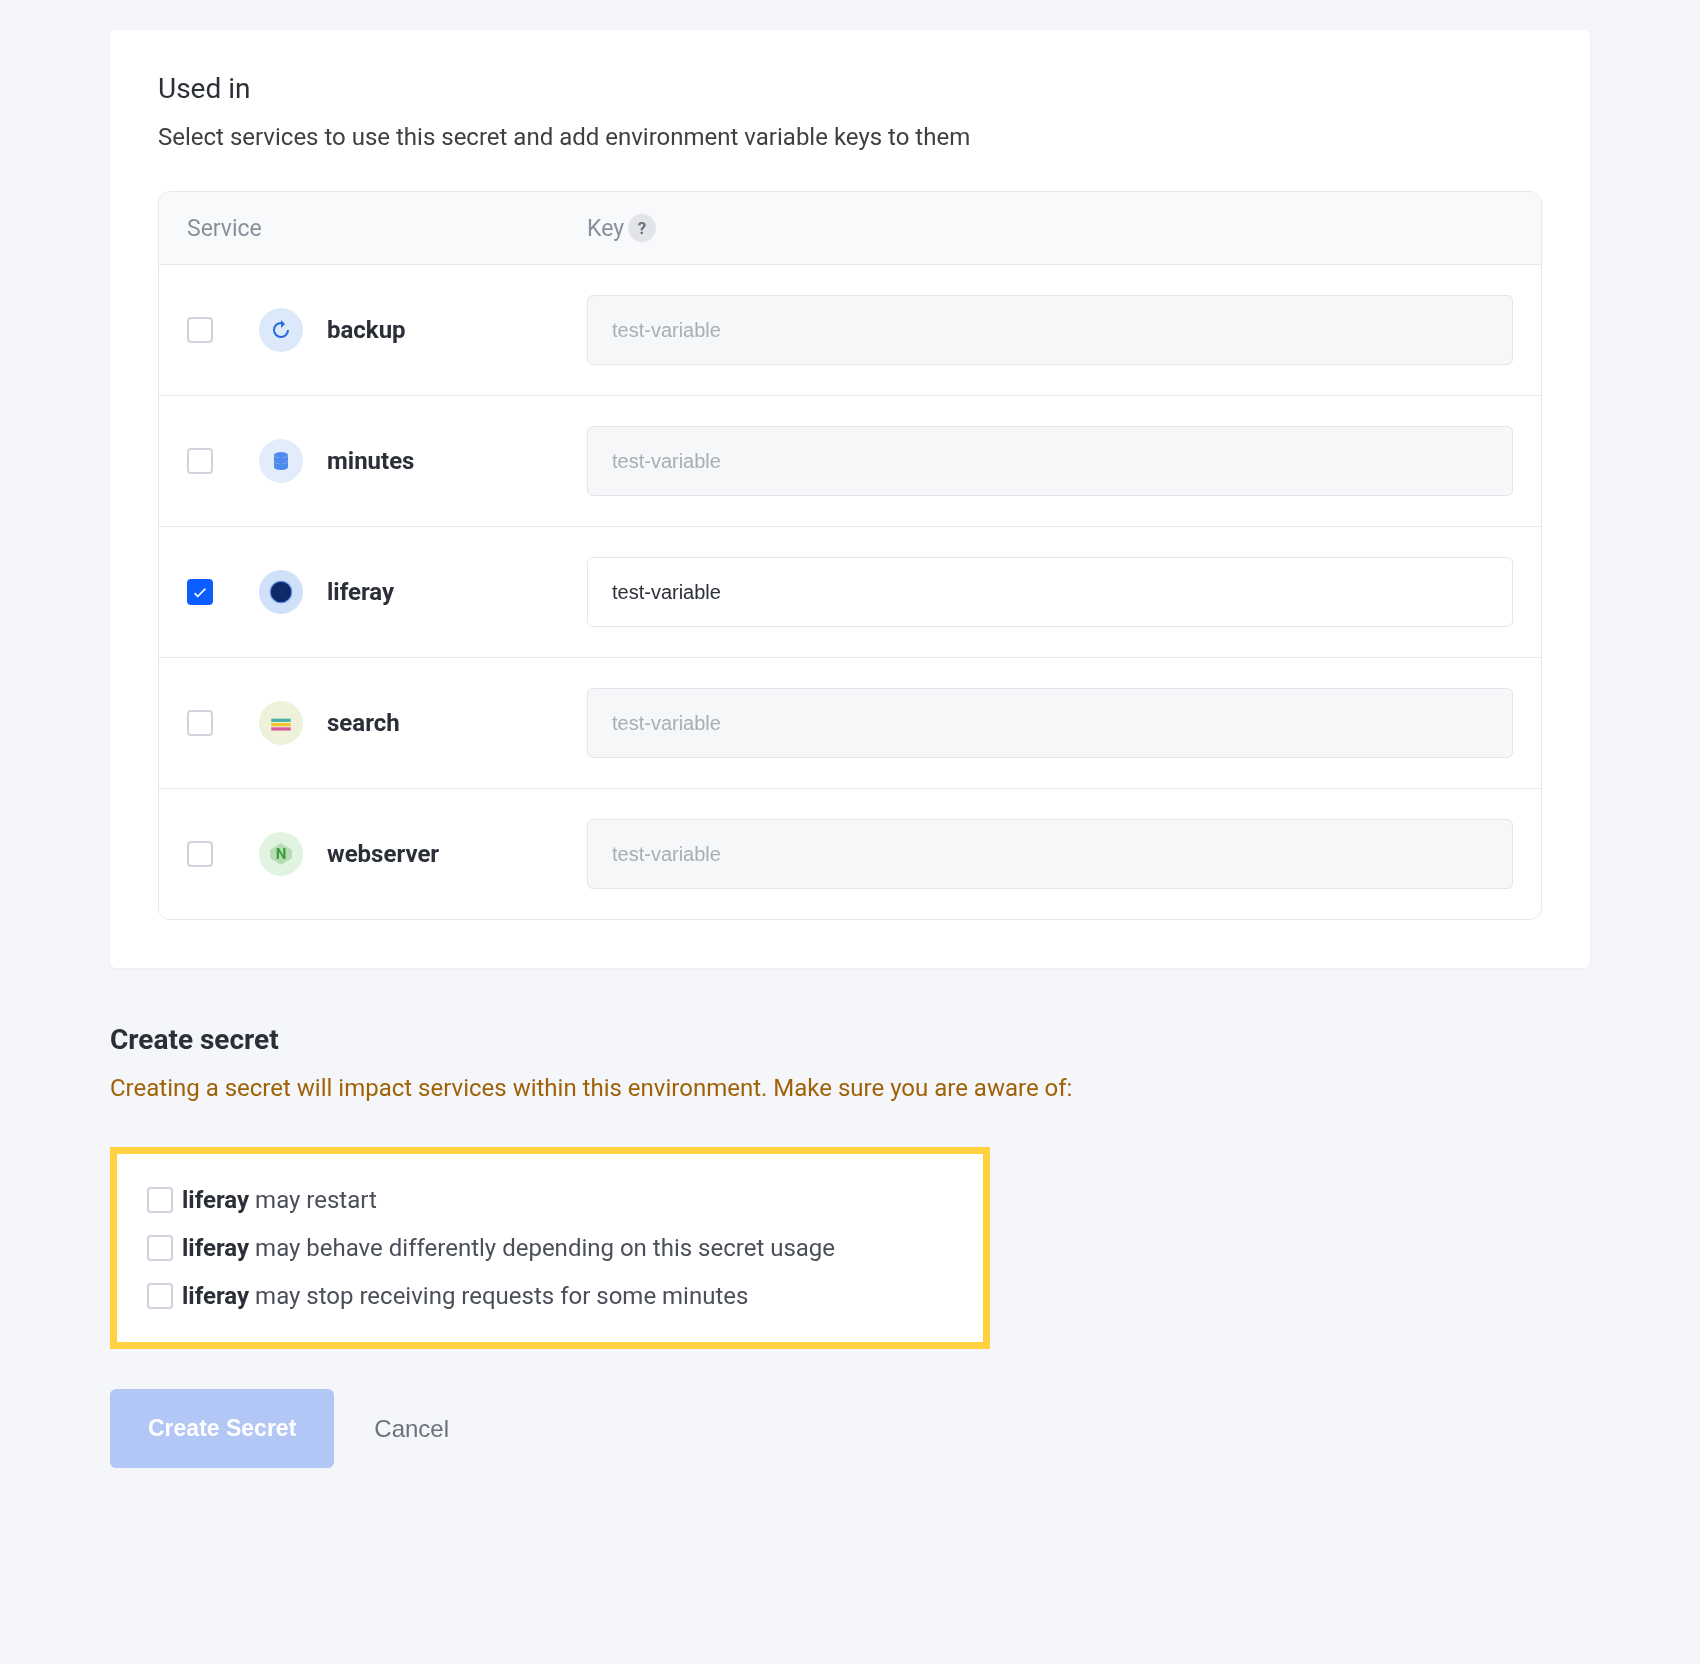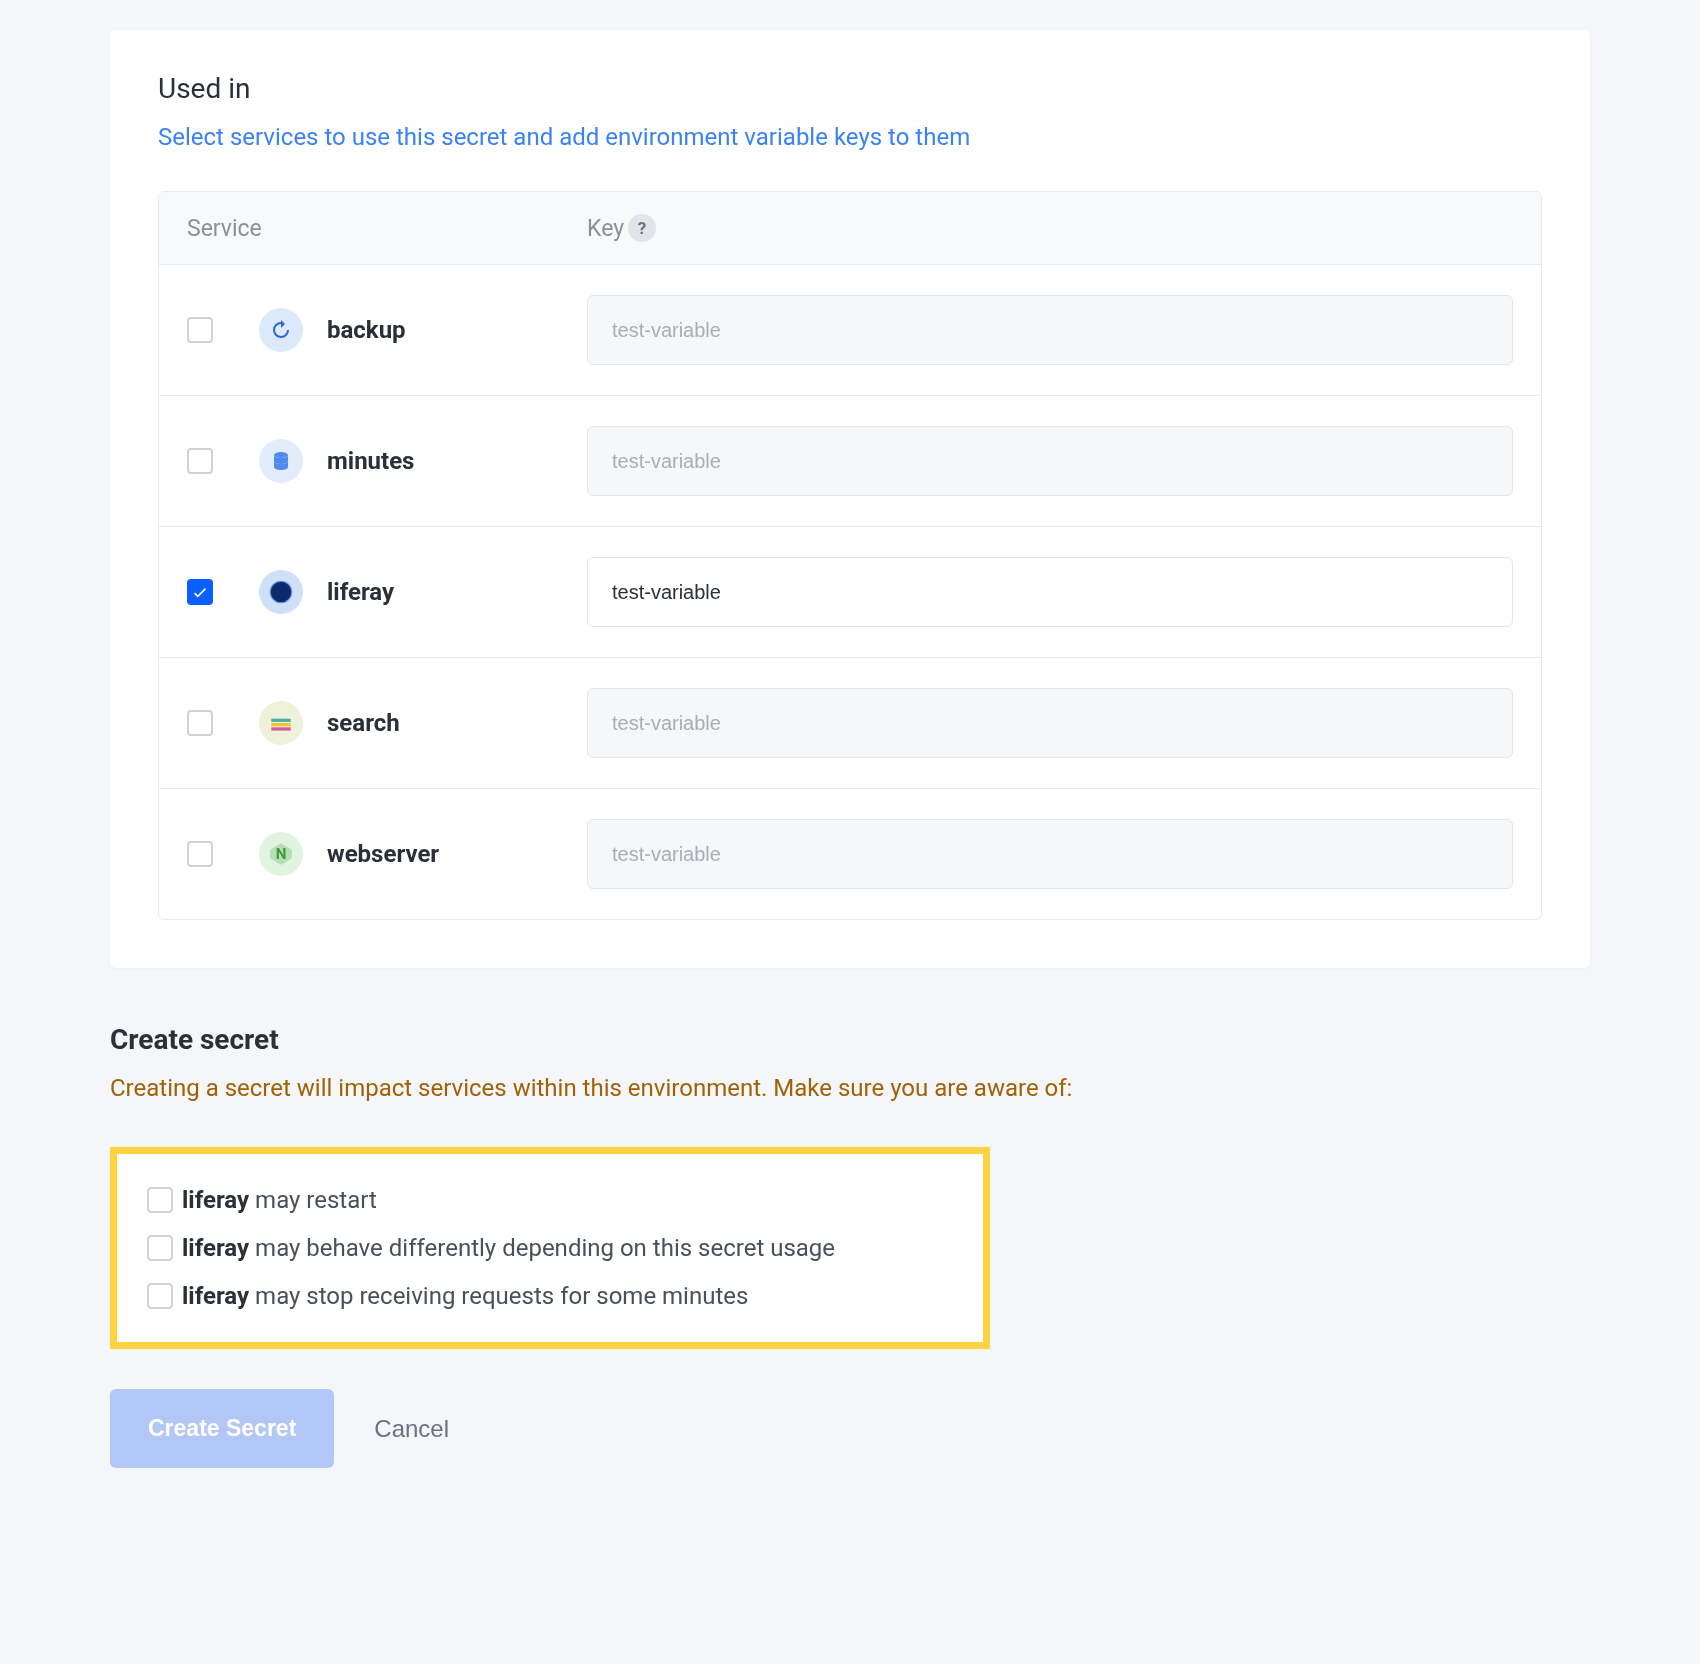--- a/index.html
+++ b/index.html
@@ -20,27 +20,27 @@
   padding: 42px 48px 48px;
 }
 .card h2 {
   font-size: 28px;
   font-weight: 400;
   color: #2b2f37;
   margin-bottom: 18px;
 }
 .card .desc {
   font-size: 24px;
-  color: #3b82f6;
+  color: #404040;
   margin-bottom: 40px;
 }
 
 .tbl {
   border: 1px solid #e7e9ee;
-  border-radius: 6px;
+  border-radius: 12px;
   overflow: hidden;
 }
 .tbl-head {
   display: flex;
   background: #f8f9fb;
   padding: 22px 28px;
   font-size: 23px;
   color: #8a909b;
   border-bottom: 1px solid #e7e9ee;
 }

